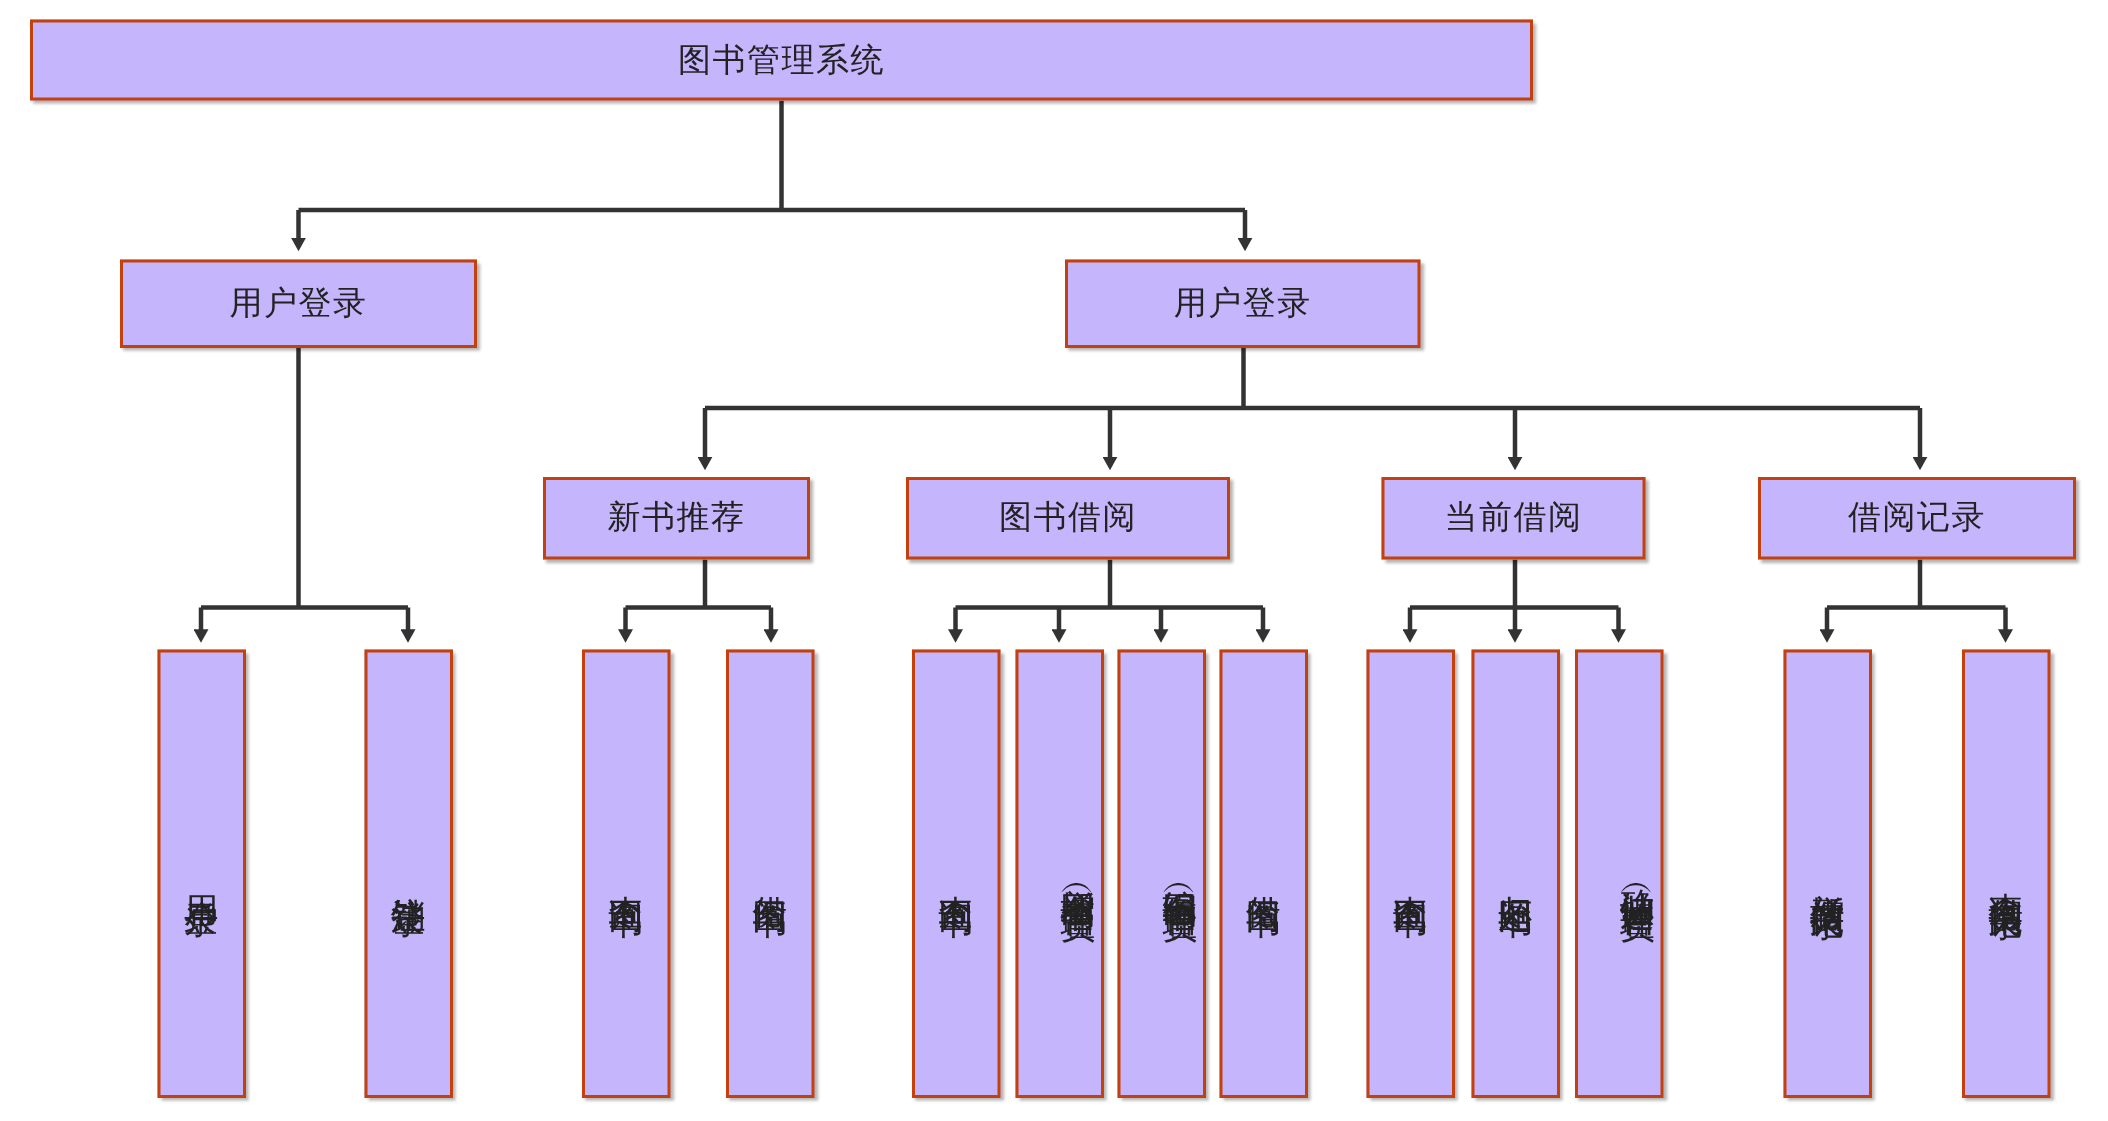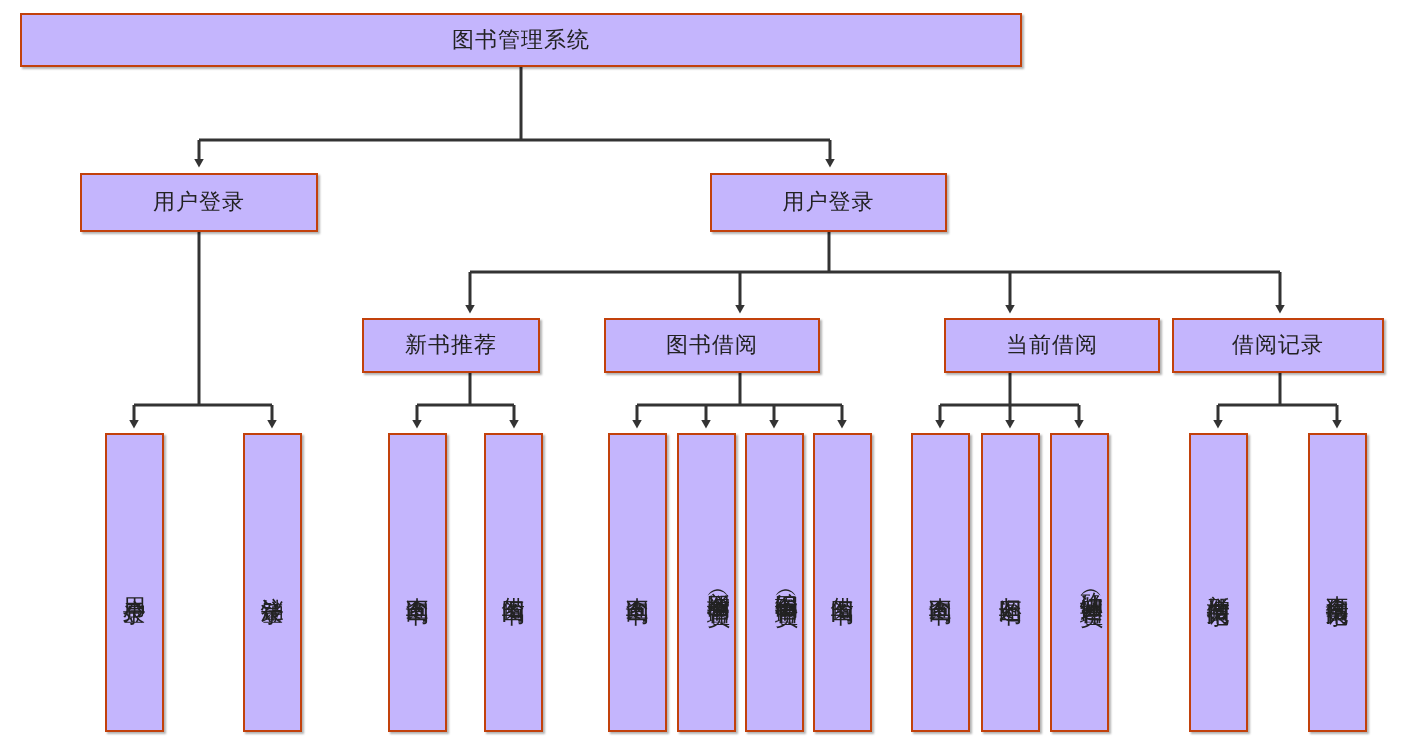--- a/index.html
+++ b/index.html
@@ -121,21 +121,21 @@
 
   <div class="node h" style="left: 20px; top: 13px; width: 1002px; height: 54px;">图书管理系统</div>
 
   <div id="level2-container">
       <div class="node h" style="left: 80px; top: 173px; width: 238px; height: 59px;">用户登录</div>
       <div class="node h" style="left: 710px; top: 173px; width: 237px; height: 59px;">用户登录</div>
     </div>
   <div id="level3-container">
       <div class="node h" style="left: 362px; top: 318px; width: 178px; height: 55px;">新书推荐</div>
       <div class="node h" style="left: 604px; top: 318px; width: 216px; height: 55px;">图书借阅</div>
-      <div class="node h" style="left: 944px; top: 318px; width: 216px; height: 55px;">当前借阅</div>
+      <div class="node h" style="left: 921px; top: 318px; width: 176px; height: 55px;">当前借阅</div>
       <div class="node h" style="left: 1172px; top: 318px; width: 212px; height: 55px;">借阅记录</div>
     </div>
   <div id="leaves-container">
       <div class="node v mid" style="left: 105px; top: 433px; width: 59px; height: 299px;">用户登录</div>
       <div class="node v mid" style="left: 243px; top: 433px; width: 59px; height: 299px;">注销登录</div>
       <div class="node v mid" style="left: 388px; top: 433px; width: 59px; height: 299px;">查询图书</div>
       <div class="node v mid" style="left: 484px; top: 433px; width: 59px; height: 299px;">借阅图书</div>
       <div class="node v mid" style="left: 608px; top: 433px; width: 59px; height: 299px;">查询图书</div>
       <div class="node v" style="left: 677px; top: 433px; width: 59px; height: 299px;">新增图书（管理员）</div>
       <div class="node v" style="left: 745px; top: 433px; width: 59px; height: 299px;">编辑图书（管理员）</div>

